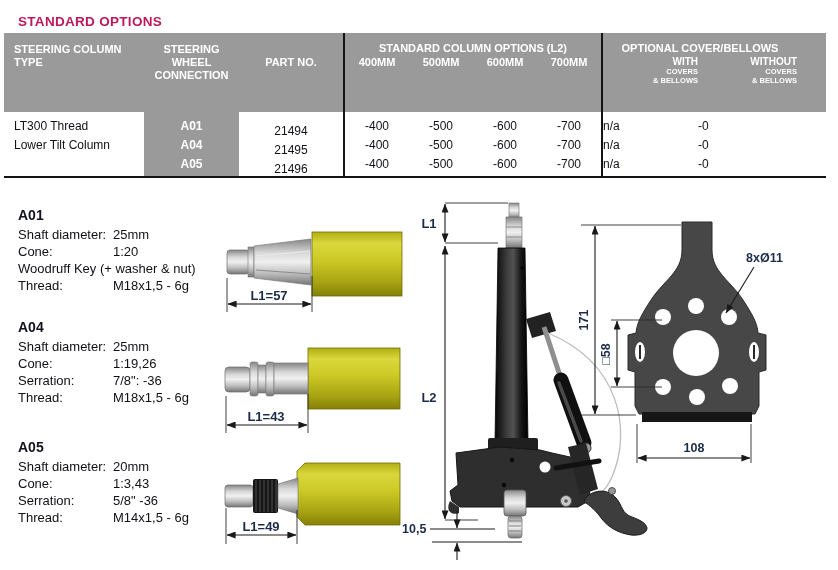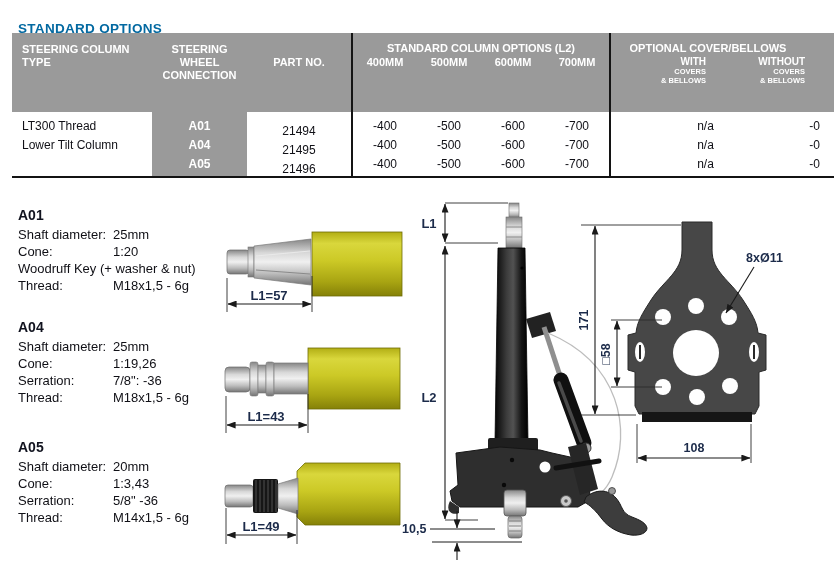--- a/index.html
+++ b/index.html
@@ -1,24 +1,24 @@
 <!DOCTYPE html>
 <html><head>
 <meta charset="utf-8">
 <style>
   html,body{margin:0;padding:0;background:#fff;}
   #page{position:relative;width:838px;height:570px;background:#fff;overflow:hidden;
         font-family:"Liberation Sans","DejaVu Sans",sans-serif;color:#101016;}
   .abs{position:absolute;}
 
   
-  #title{left:18px;top:21px;font-size:13.5px;font-weight:bold;letter-spacing:.3px;color:#0369a1;}
+  #title{left:18px;top:14px;font-size:13.5px;font-weight:bold;letter-spacing:.3px;color:#be185d;}
 
   
-  #tbl{left:12px;top:33px;width:822px;border-bottom:2px solid #131313;}
+  #tbl{left:4px;top:33px;width:822px;border-bottom:2px solid #131313;}
   .trow{display:flex;box-sizing:border-box;}
   .thead{background:#9a9a9a;color:#fff;height:79px;font-weight:bold;}
   .tbody{height:64px;font-size:12px;}
   .cell{box-sizing:border-box;}
   .c-type{width:140px;padding:10px 0 0 10px;}
   .c-conn{width:95px;text-align:center;}
   .c-part{width:104px;text-align:center;}
   .c-len {width:258px;border-left:2px solid #141414;}
   .c-cov {width:211px;border-left:2px solid #141414;}
   .thead .c-type{font-size:11px;line-height:13px;}
@@ -30,21 +30,21 @@
   .covwrap{width:194px;}
   .covrow{display:flex;margin-top:1px;}
   .covcell{text-align:right;line-height:11px;}
   .covcell .big{font-size:10px;}
   .covcell .sml{font-size:7.5px;line-height:9px;}
   .cw1{width:95px;} .cw2{width:99px;}
   .tbody .c-type{padding:5px 0 0 10px;line-height:19px;}
   .tbody .c-conn{background:#9a9a9a;color:#fff;font-weight:600;padding-top:5px;line-height:19px;}
   .tbody .c-part{padding-top:10px;line-height:19px;}
   .tbody .lencol{width:64px;text-align:center;padding-top:5px;line-height:19px;}
-  .tbody .covcol{text-align:right;padding-top:5px;line-height:19px;margin-left:25px;}
+  .tbody .covcol{text-align:left;padding-top:5px;line-height:19px;}
 
   
   .spec{left:18px;width:210px;}
   .spec .sp-title{font-size:14px;font-weight:bold;line-height:18px;margin-bottom:2px;color:#11131f;}
   .spec .sp-row{font-size:13px;line-height:17px;white-space:nowrap;}
   .spec .sp-label{display:inline-block;min-width:95px;}
   svg text{font-family:"Liberation Sans","DejaVu Sans",sans-serif;}
   .dimtxt{fill:#1c2b4a;font-size:13px;font-weight:600;}
   .dimtxt-s{fill:#1c2b4a;font-size:12.5px;font-weight:600;}
 </style>

